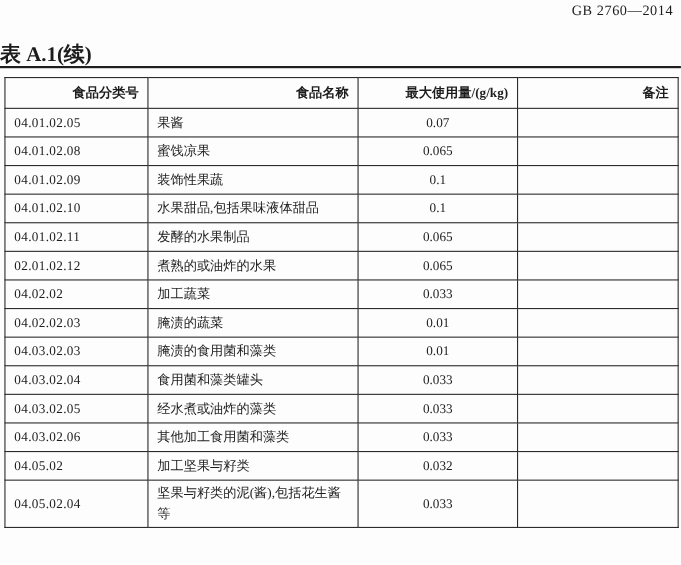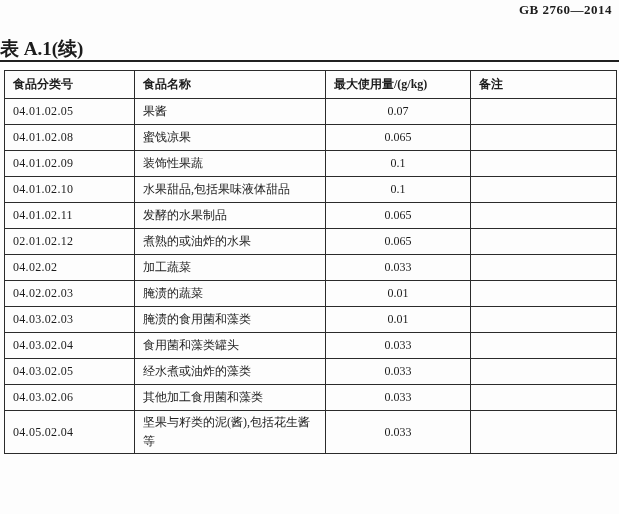--- a/index.html
+++ b/index.html
@@ -13,21 +13,21 @@
     font-family: "Liberation Serif", "DejaVu Serif", serif;
     color: #1c1c1c;
     position: relative;
     overflow: hidden;
   }
   .doc-number {
     position: absolute;
     top: 2px;
     right: 7px;
     font-size: 13px;
-    font-weight: bold;
+    font-weight: normal;
     letter-spacing: 0.5px;
   }
   .table-title {
     position: absolute;
     top: 36px;
     left: 0;
     width: 100%;
     font-size: 19px;
     font-weight: bold;
   }
@@ -51,21 +51,21 @@
   table.food-table th,
   table.food-table td {
     border: 1px solid #2b2b2b;
     padding: 2px 8px;
     line-height: 1.6;
     vertical-align: middle;
   }
   table.food-table th {
     height: 23px;
     font-weight: bold;
-    text-align: left;
+    text-align: right;
     font-size: 12px;
   }
   table.food-table td {
     height: 21px;
   }
   td.col-code {
     text-align: left;
     padding-left: 18px;
     letter-spacing: 0.3px;
     margin-left: 32px;
@@ -170,19 +170,25 @@
         <td class="col-max">0.033</td>
         <td class="col-note"></td>
       </tr>
       <tr>
         <td class="col-code">04.03.02.06</td>
         <td class="col-name">其他加工食用菌和藻类</td>
         <td class="col-max">0.033</td>
         <td class="col-note"></td>
       </tr>
       <tr>
+        <td class="col-code">04.05.02</td>
+        <td class="col-name">加工坚果与籽类</td>
+        <td class="col-max">0.032</td>
+        <td class="col-note"></td>
+      </tr>
+      <tr>
         <td class="col-code">04.05.02.04</td>
         <td class="col-name">坚果与籽类的泥(酱),包括花生酱等</td>
         <td class="col-max">0.033</td>
         <td class="col-note"></td>
       </tr>
     </tbody>
 </table>
 
 </body></html>

